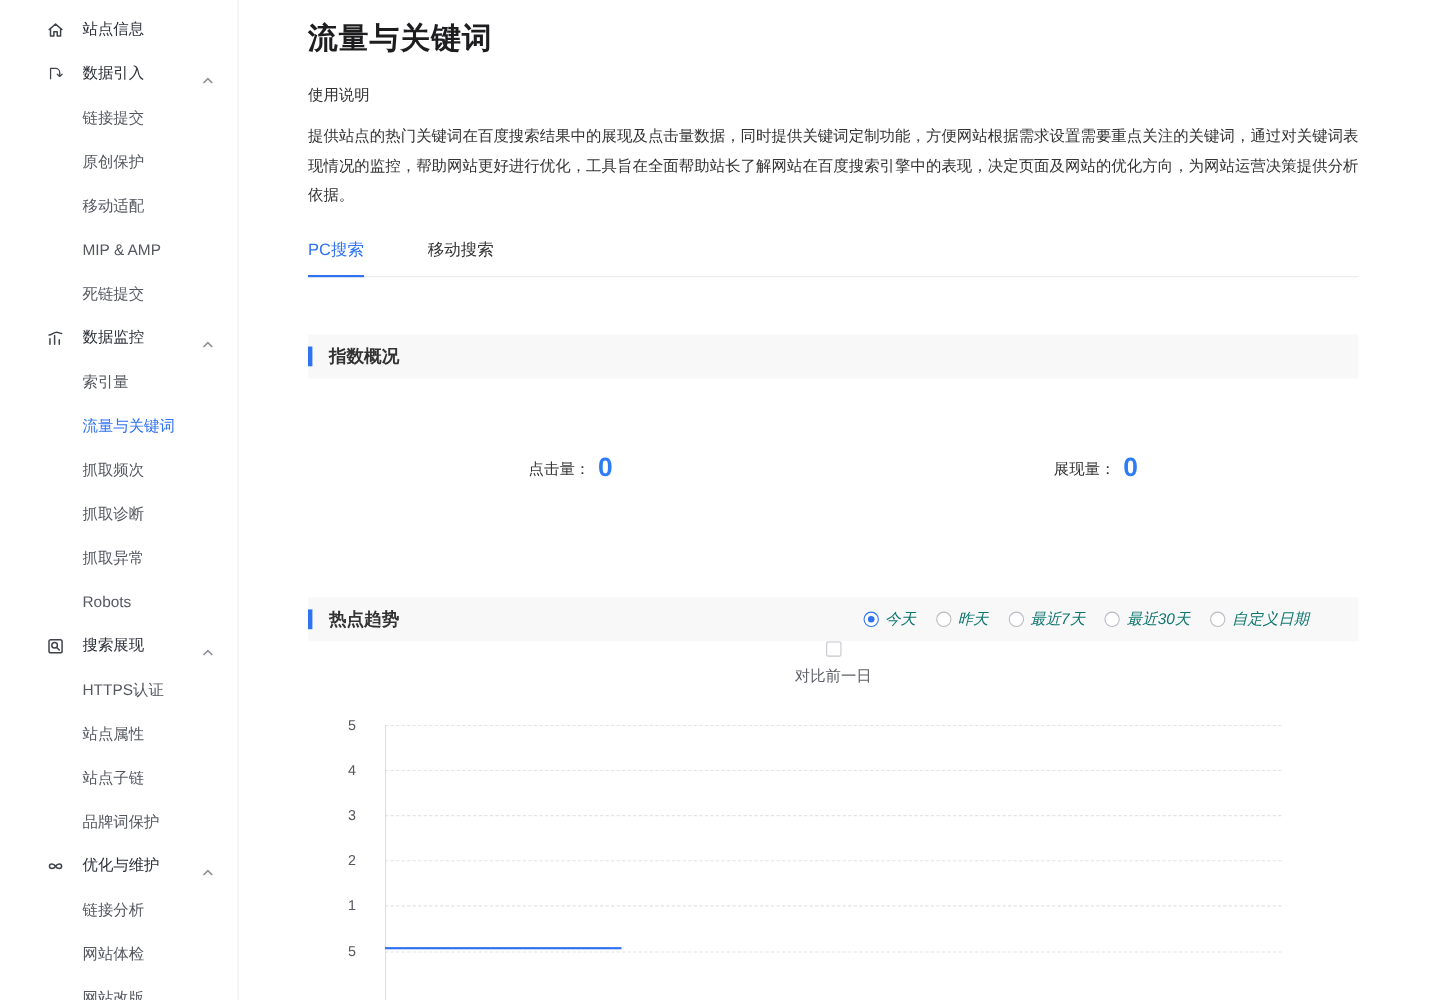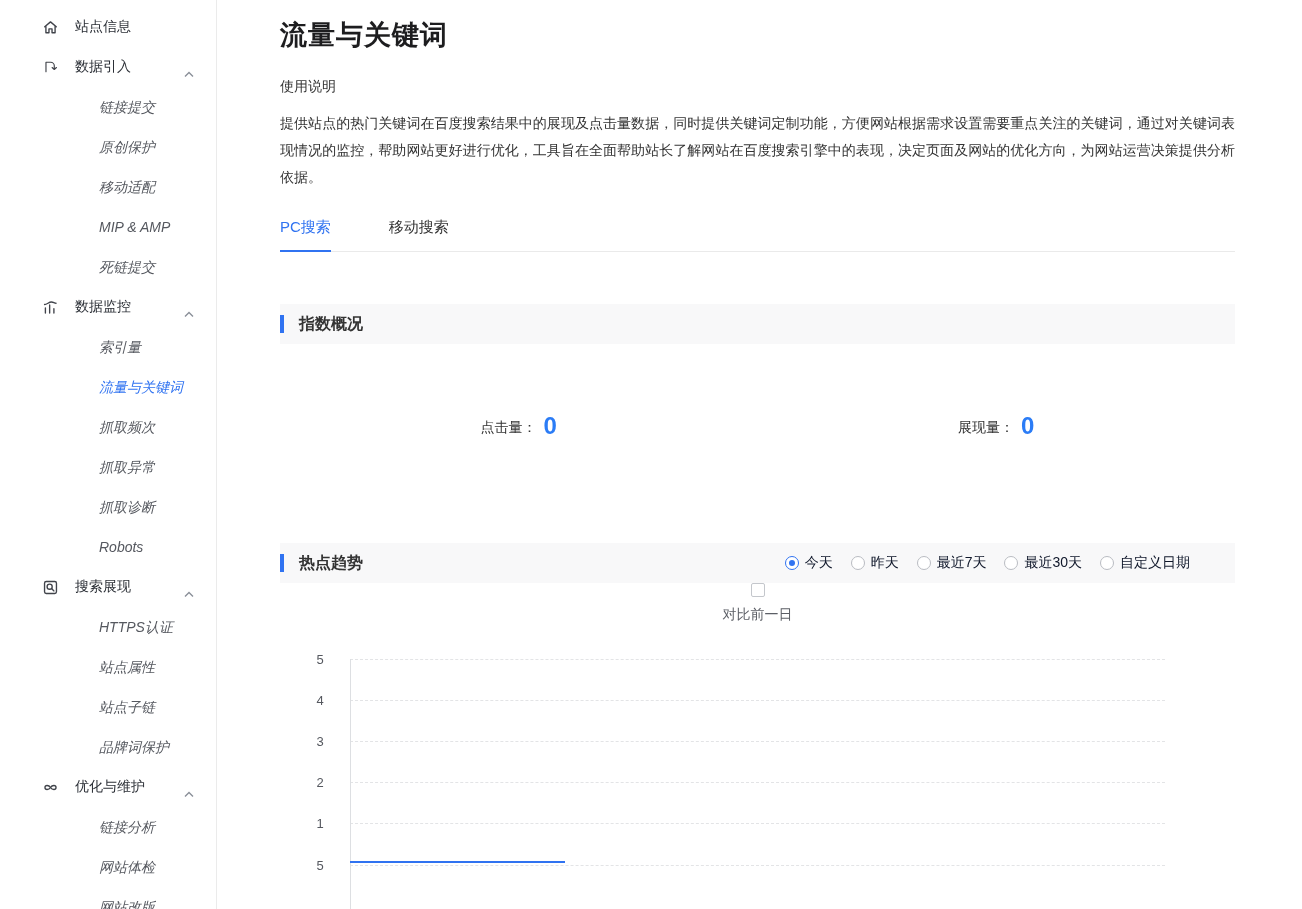--- a/index.html
+++ b/index.html
@@ -12,22 +12,22 @@
   .sidebar { position:absolute; left:0; top:0; width:217px; height:909px;
              border-right:1px solid #ebebeb; padding-top:7px; background:#fff; }
   .sec-row { position:relative; display:flex; align-items:center; height:40px;
              padding-left:42px; cursor:pointer; }
   .sec-icon { width:17px; height:17px; margin-right:16px; display:inline-flex; color:#40434a; }
   .sec-icon svg { width:17px; height:17px; stroke:#40434a; fill:none; stroke-width:1.6;
                   stroke-linecap:round; stroke-linejoin:round; }
   .sec-label { font-size:14px; font-weight:normal; color:#2b2f36; }
   .chevron { position:absolute; right:22px; top:17px; width:10px; height:7px; }
   .chevron svg { width:10px; height:7px; stroke:#8a8f99; fill:none; stroke-width:1.4; }
-  .sub-item { height:40px; line-height:40px; padding-left:99px; font-size:14px;
-              color:#55585f; cursor:pointer;font-style:italic; }
+  .sub-item { height:40px; line-height:40px; padding-left:75px; font-size:14px;
+              color:#55585f; cursor:pointer; }
   .sub-item.active { color:#3073f1; }
 
   
   .main { margin-left:217px; padding:0 67px 0 63px; }
   .page-title { padding-top:17px; font-size:27px; font-weight:bold; color:#1d1d1f;
                 letter-spacing:1px; }
   .usage-label { margin-top:25px; font-size:14px; color:#333; }
   .usage-text { margin-top:14px; font-size:14px; line-height:27px; text-align:justify;
                 color:#333; }
   .tabs { margin-top:27px; display:flex; gap:58px; border-bottom:1px solid #eaeaea;text-align:center; }
@@ -41,22 +41,22 @@
   .section-title { font-size:16px; font-weight:bold; color:#333; }
 
   .stats { margin-top:66px; display:flex; }
   .stat { flex:1; text-align:center; font-size:14px; color:#333; }
   .stat-value { color:#2b7cf6; font-size:24px; font-weight:bold; margin-left:7px;
                 position:relative; top:2px; }
 
   .trend-header { margin-top:105px; }
   .range-group { position:absolute; right:45px; top:0; height:40px; display:flex;
                  align-items:center; gap:18px; }
-  .radio-item { display:flex; align-items:center; gap:6px; font-size:14px; color:#0f172a;
-                font-weight:normal; cursor:pointer; white-space:nowrap; }
+  .radio-item { display:flex; align-items:center; gap:6px; font-size:14px; color:#0f766e;
+                font-weight:normal; cursor:pointer; white-space:nowrap;font-style:italic; }
   .radio-circle { width:14px; height:14px; border:1px solid #b9bcc2; border-radius:50%;
                   background:#fff; position:relative; flex:0 0 auto; }
   .radio-item.selected .radio-circle { border-color:#3073f1; }
   .radio-item.selected .radio-circle::after { content:""; position:absolute; left:3px;
                   top:3px; width:6px; height:6px; border-radius:50%; background:#3073f1; }
 
   .compare-row { display:flex; align-items:center; gap:9px;
                  font-size:14px; color:#5c5f66;flex-direction:column; }
   .checkbox { width:14px; height:14px; border:1px solid #c4c7cc; border-radius:2px;
               background:#fff; cursor:pointer; flex:0 0 auto; }
@@ -112,22 +112,22 @@
     <span class="sec-label">数据监控</span>
     <span class="chevron">
       <svg viewBox="0 0 10 7">
           <path d="M1 5.5 L5 1.5 L9 5.5"></path>
         </svg>
     </span>
   </div>
   <div class="sub-item">索引量</div>
   <div class="sub-item active">流量与关键词</div>
   <div class="sub-item">抓取频次</div>
+  <div class="sub-item">抓取诊断</div>
   <div class="sub-item">抓取异常</div>
-  <div class="sub-item">抓取诊断</div>
   <div class="sub-item">Robots</div>
 
   <div class="sec-row">
     <span class="sec-icon">
       <svg viewBox="0 0 20 20">
           <rect x="3" y="3" width="14" height="14" rx="2"></rect>
           <circle cx="9" cy="9" r="3"></circle>
           <path d="M11.3 11.3 L14 14"></path>
         </svg>
     </span>

